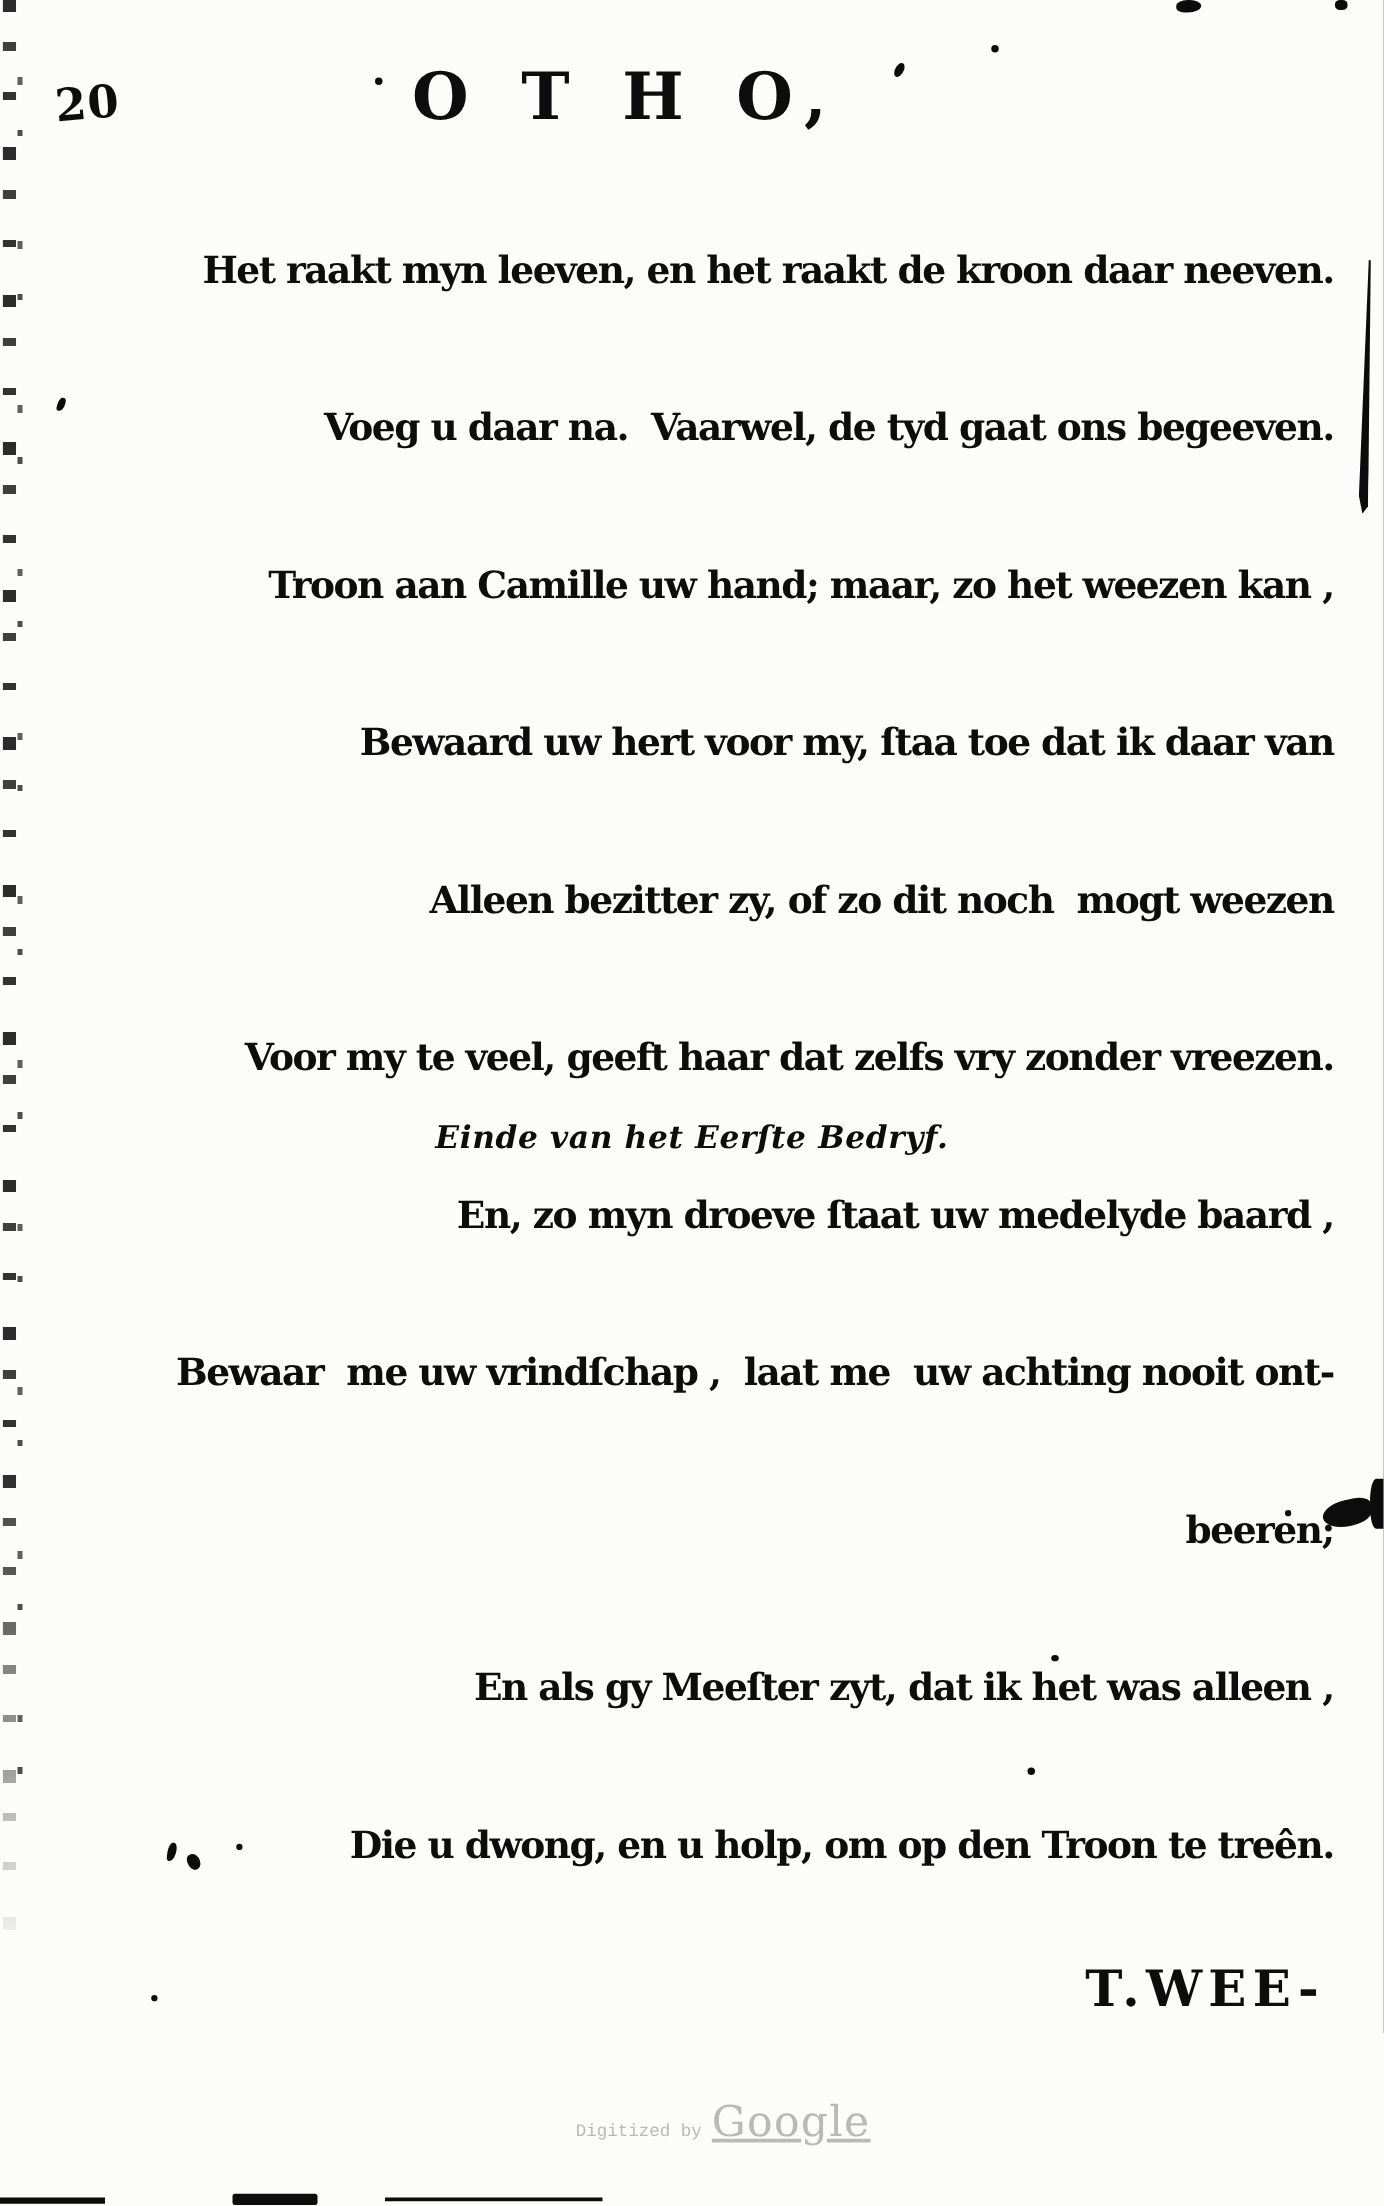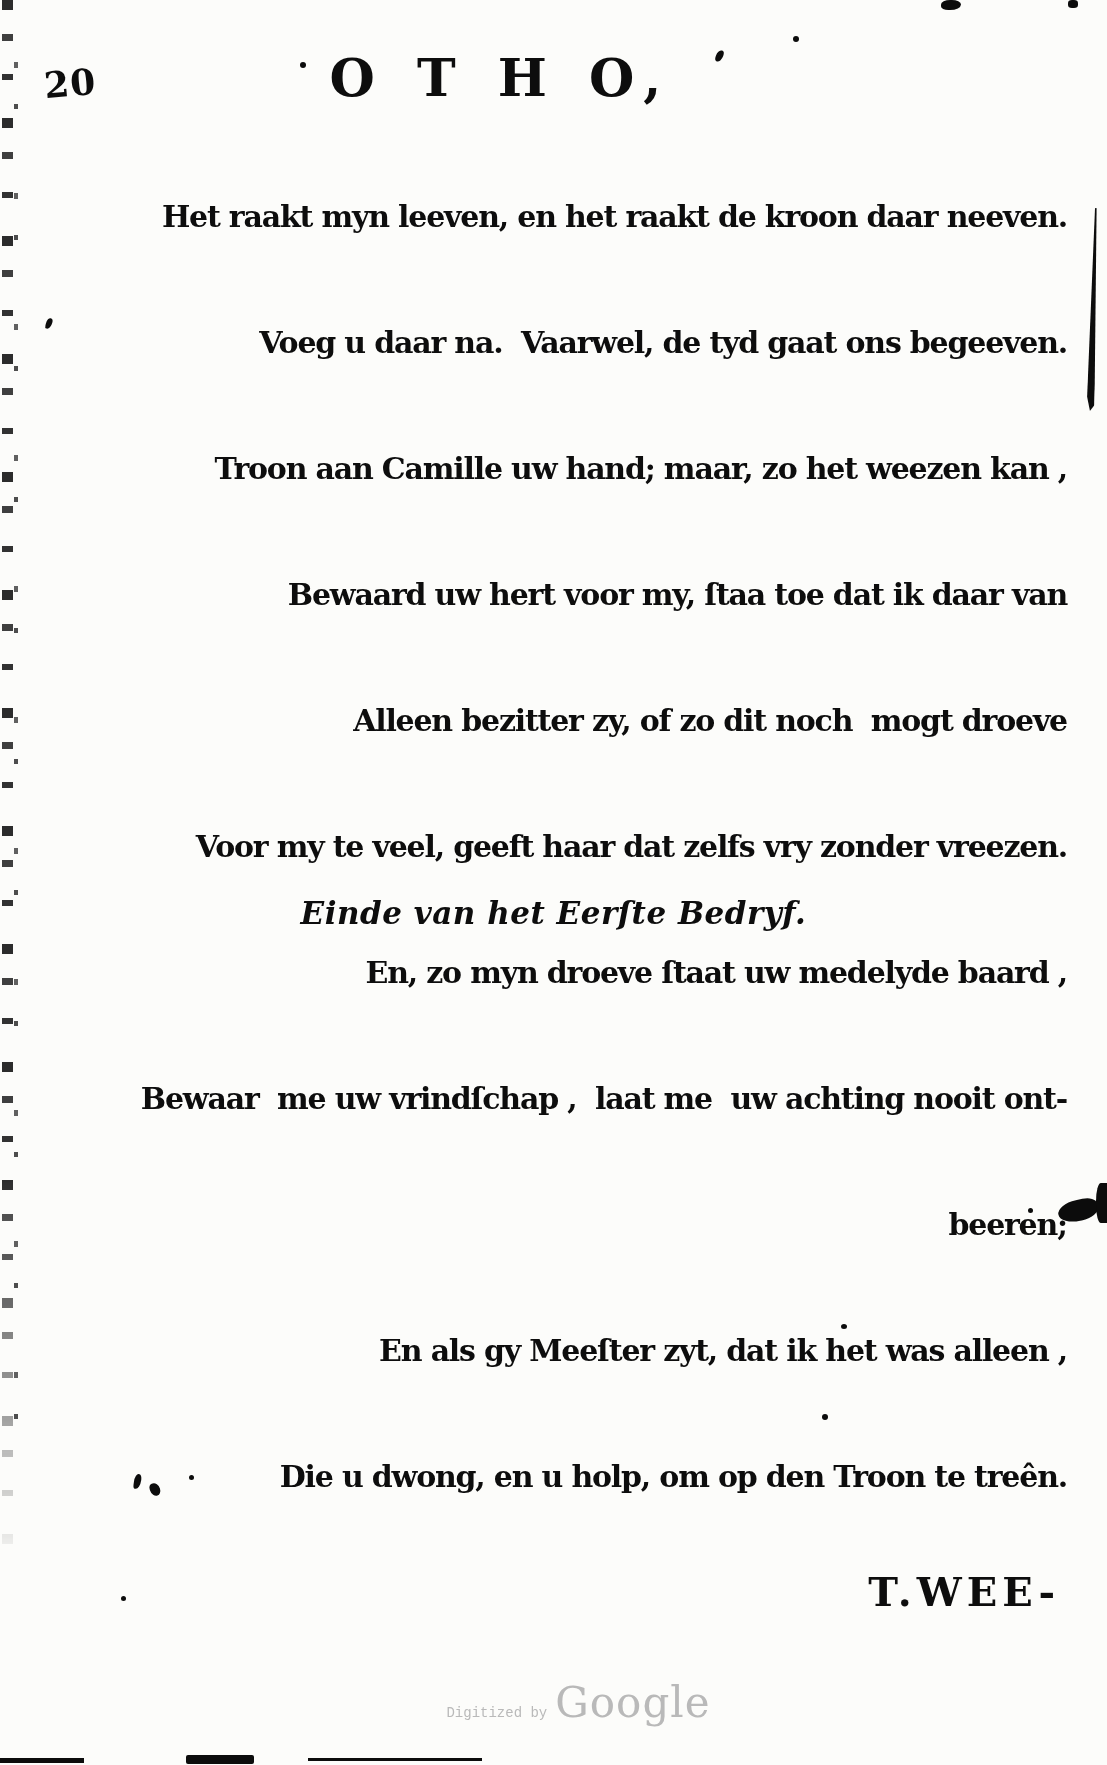--- a/index.html
+++ b/index.html
@@ -31,41 +31,41 @@
   .poem{
     position:absolute;top:112px;left:62px;right:40px;
     font-size:30px;font-weight:700;letter-spacing:-1.2px;
     line-height:42px;white-space:pre;
   }
   .pline{height:42px;text-align:right;}
   .pline.cont{padding-left:78px;}
   .act-end{
     position:absolute;top:895px;left:0;width:100%;
     text-align:center;
-    font-size:31px;font-weight:700;font-style:italic;
+    font-size:25px;font-weight:700;font-style:italic;
     letter-spacing:0.5px;
   }
 
   
   .catchword{
     position:absolute;top:1568px;right:47px;
     font-size:40px;font-weight:700;letter-spacing:5px;
   }
   .watermark{
     position:absolute;top:1678px;left:0;width:100%;
     padding-left:50px;box-sizing:border-box;
     text-align:center;color:#b9b9b9;
   }
   .watermark .wm-prefix{
     font-family:Liberation Mono, monospace;
     font-size:14px;vertical-align:baseline;
   }
   .watermark .wm-brand{
     font-family:"DejaVu Serif", serif;
-    font-size:42px;letter-spacing:1px;margin-left:8px;
+    font-size:34px;letter-spacing:1px;margin-left:8px;text-decoration:underline;
   }
 
   
   .binding-band{
     position:absolute;left:2px;top:0;width:11px;height:1570px;
     background:repeating-linear-gradient(180deg,
       #161616 0 10px, transparent 10px 34px,
       #2b2b2b 34px 41px, transparent 41px 74px,
       #1d1d1d 74px 80px, transparent 80px 118px);
     filter:blur(0.4px);opacity:.9;
@@ -93,21 +93,21 @@
 <div class="scan-page">
 
   <div class="page-number">20</div>
   <div class="running-title">O T H O,</div>
 
   <div class="poem">
     <div class="pline">Het raakt myn leeven, en het raakt de kroon daar neeven.</div>
     <div class="pline">Voeg u daar na.  Vaarwel, de tyd gaat ons begeeven.</div>
     <div class="pline">Troon aan Camille uw hand; maar, zo het weezen kan ,</div>
     <div class="pline">Bewaard uw hert voor my, ſtaa toe dat ik daar van</div>
-    <div class="pline">Alleen bezitter zy, of zo dit noch  mogt droeve</div>
+    <div class="pline">Alleen bezitter zy, of zo dit noch  mogt weezen</div>
     <div class="pline">Voor my te veel, geeft haar dat zelfs vry zonder vreezen.</div>
     <div class="pline">En, zo myn droeve ſtaat uw medelyde baard ,</div>
     <div class="pline">Bewaar  me uw vrindſchap ,  laat me  uw achting nooit ont-</div>
     <div class="pline cont">beeren;</div>
     <div class="pline">En als gy Meeſter zyt, dat ik het was alleen ,</div>
     <div class="pline">Die u dwong, en u holp, om op den Troon te treên.</div>
 
     
 
     

